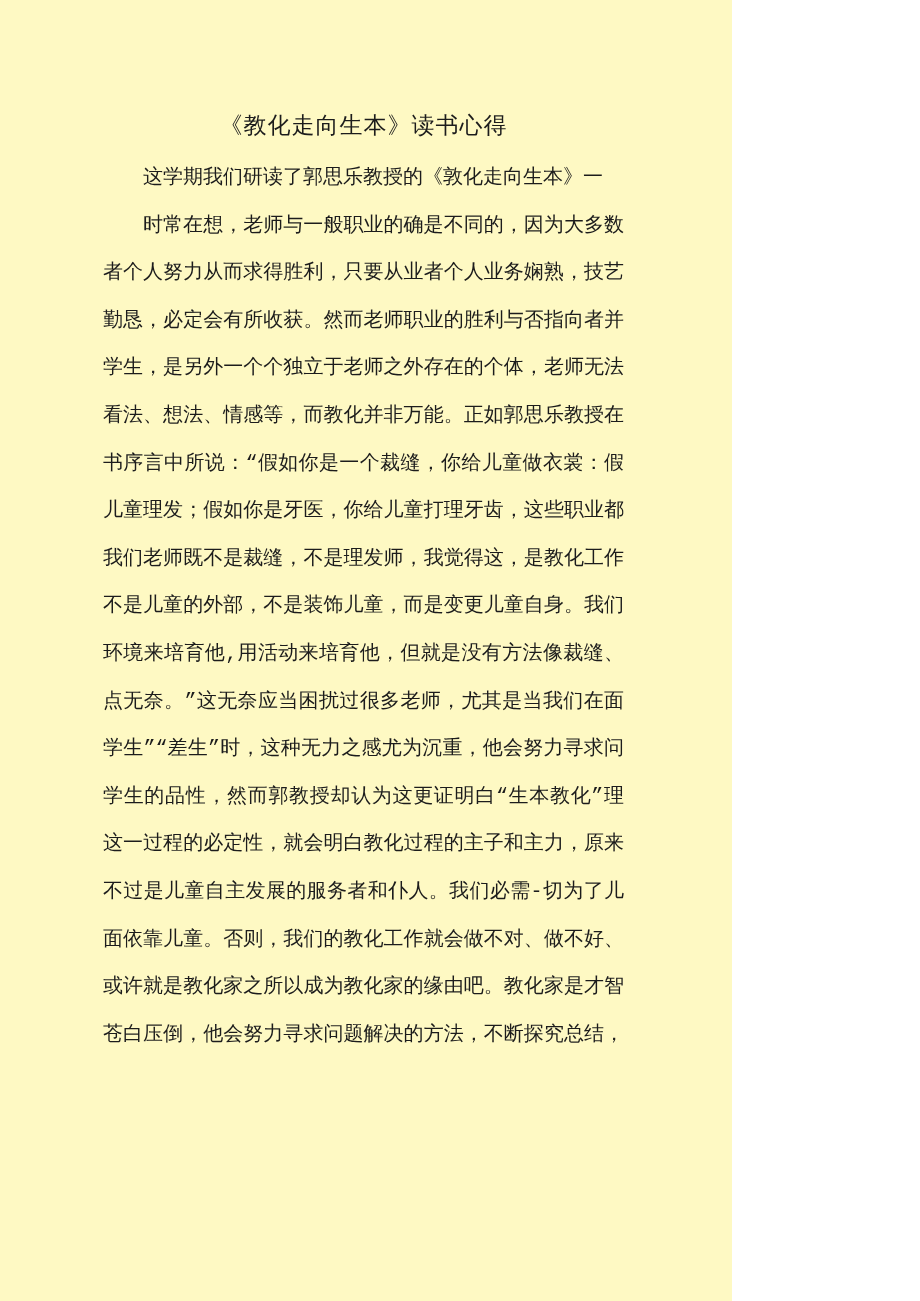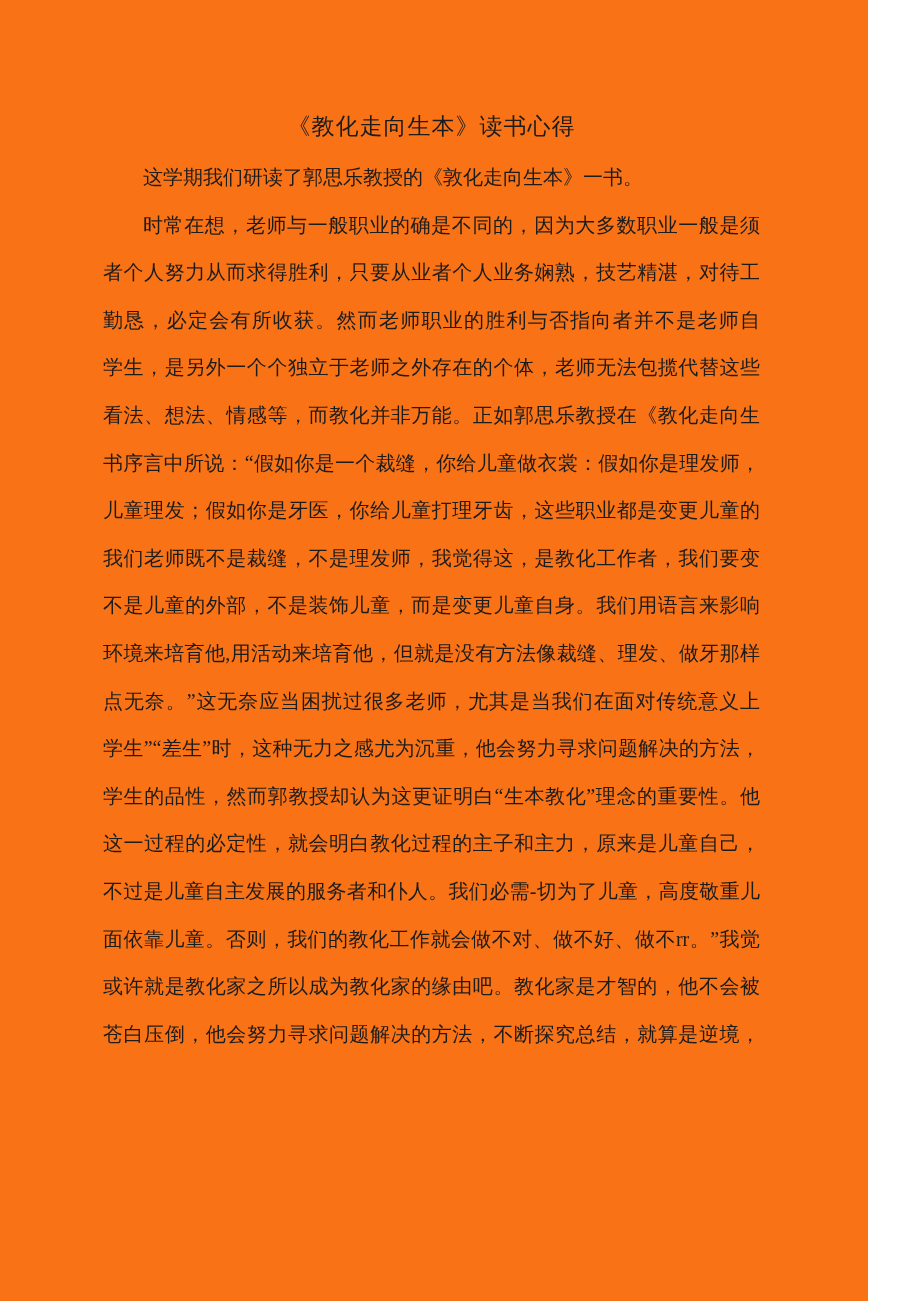--- a/index.html
+++ b/index.html
@@ -7,25 +7,25 @@
     padding: 0;
     background: #ffffff;
   }
   body {
     width: 920px;
     height: 1301px;
     overflow: hidden;
   }
   .page {
     box-sizing: border-box;
-    width: 868px;
+    width: 732px;
     height: 1301px;
     padding: 104px 108px 0 103px;
-    background: #f97316;
-    font-family: Liberation Serif, serif;
+    background: #fef9c3;
+    font-family: Liberation Mono, monospace;
     color: #1c1c1c;
   }
   .doc-title {
     font-size: 23px;
     line-height: 46px;
     font-weight: normal;
     text-align: center;
     letter-spacing: 1px;
   }
   .doc-body {

